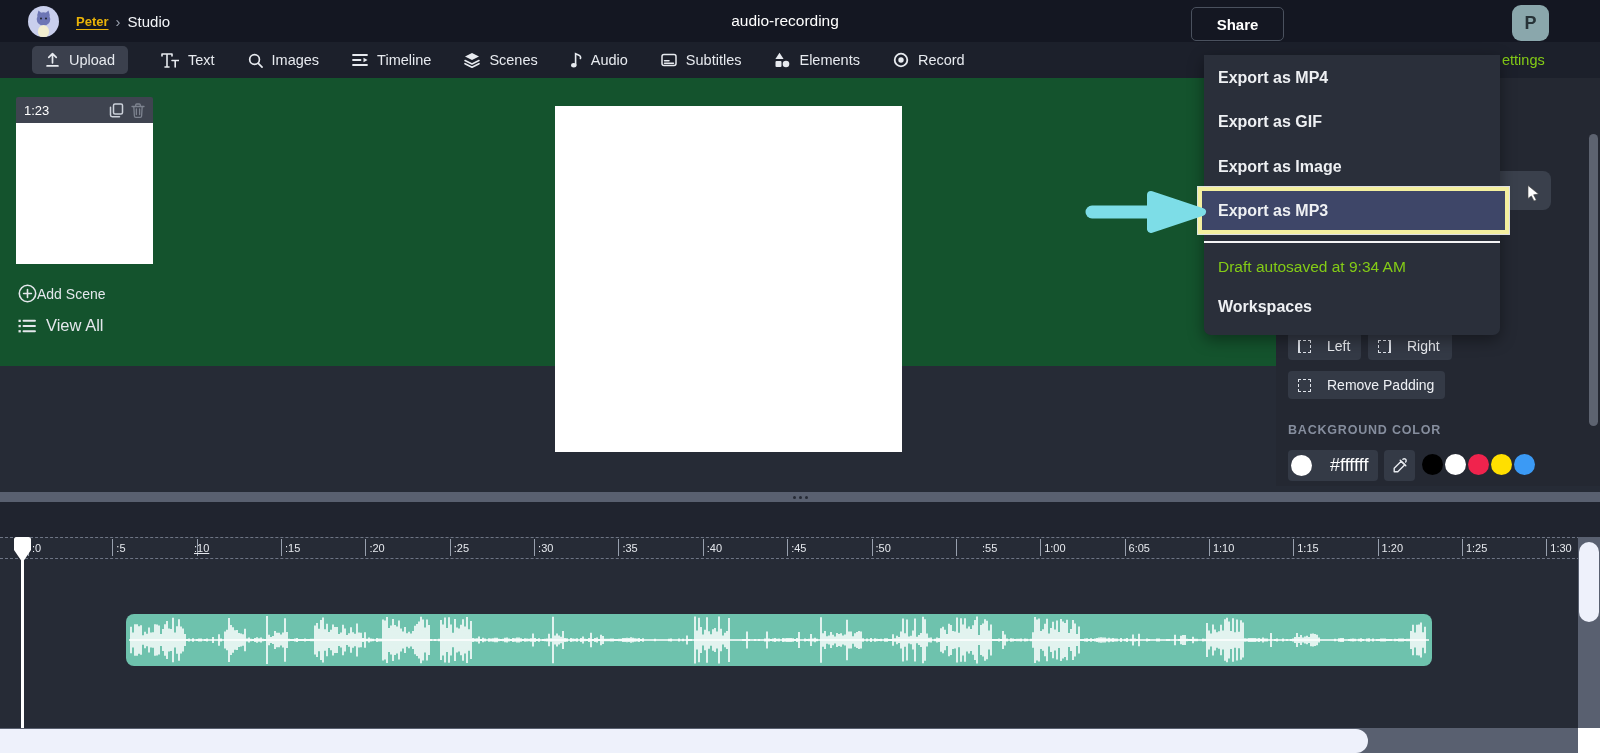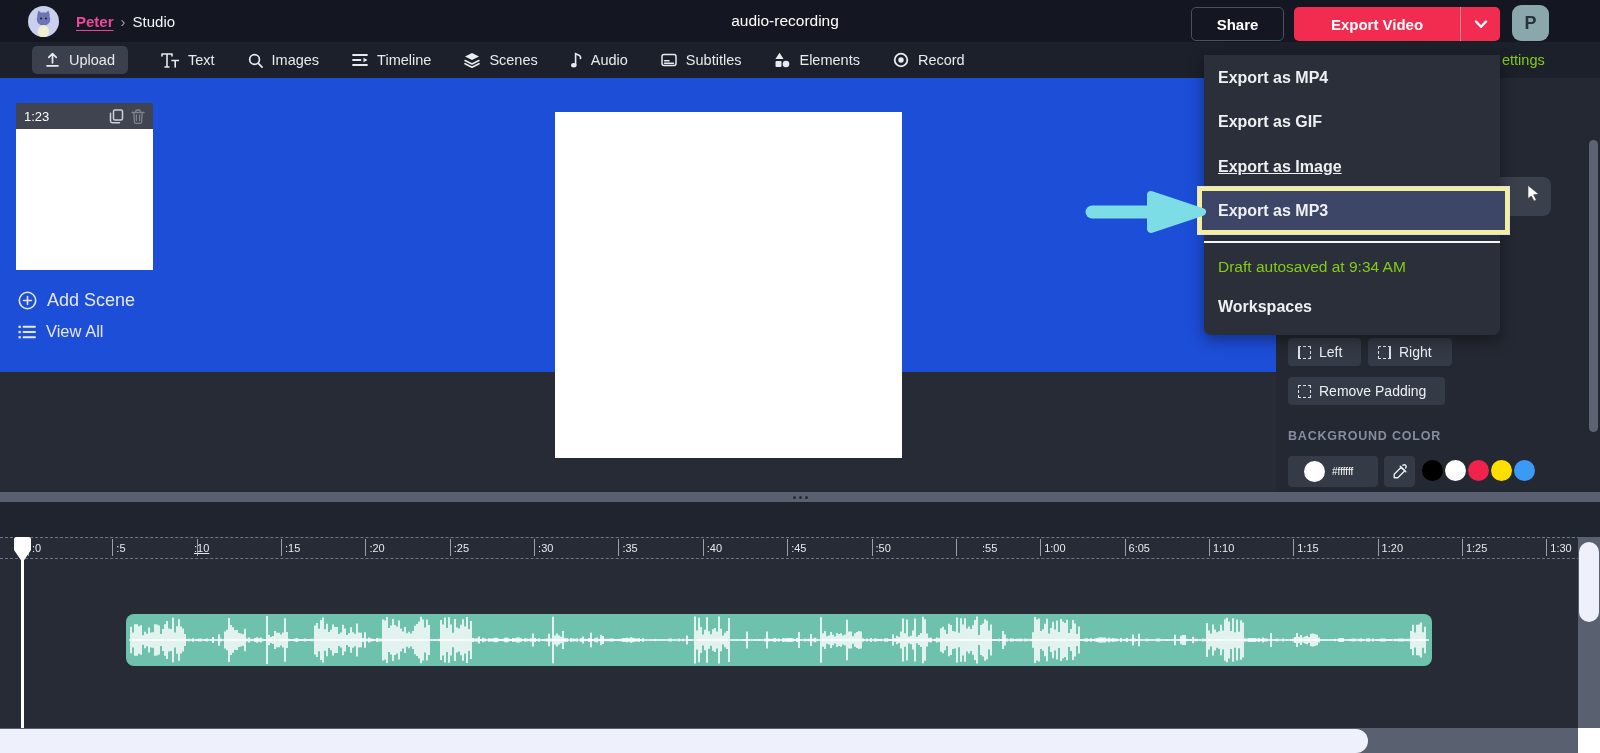--- a/index.html
+++ b/index.html
@@ -11,21 +11,21 @@
   }
   *{box-sizing:border-box;margin:0;padding:0}
   html,body{width:1600px;height:753px;overflow:hidden;background:#262b36;
     font-family:"Liberation Sans","DejaVu Sans",sans-serif;color:#e7eaef;}
   svg{display:block}
 
   
   #header{position:absolute;left:0;top:0;width:1600px;height:42px;background:#141722;z-index:20}
   #breadcrumb{position:absolute;left:28px;top:0;height:42px;display:flex;align-items:center}
   #avatar{width:31px;height:31px;border-radius:50%;background:#c9cfed;overflow:hidden;margin-right:17px}
-  .crumb-user{font-size:15px;font-weight:600;color:#ec4899;text-decoration:underline;text-underline-offset:3px}
+  .crumb-user{font-size:13px;font-weight:600;color:#eab308;text-decoration:underline;text-underline-offset:3px}
   .crumb-sep{color:#9aa1ae;font-size:15px;margin:0 7px}
   .crumb-page{font-size:15px;color:#f2f4f7}
   #project-title{position:absolute;left:0;top:0;width:1600px;height:42px;display:flex;align-items:center;justify-content:center;
     transform:translateX(-15px);font-size:15.5px;color:#fff;pointer-events:none}
   #share-btn{position:absolute;left:1191px;top:7px;width:93px;height:34px;border:1px solid #4a515e;border-radius:5px;
     display:flex;align-items:center;justify-content:center;font-size:15px;font-weight:600;color:#fff;background:transparent}
   #export-btn{position:absolute;left:1294px;top:7px;width:206px;height:34px;background:var(--accent-red);border-radius:5px;
     display:flex;align-items:center;color:#fff}
   #export-btn .main{flex:1;text-align:center;font-size:15px;font-weight:700}
   #export-btn .chev{width:40px;height:100%;display:flex;align-items:center;justify-content:center;border-left:1px solid rgba(255,255,255,.4)}
@@ -34,40 +34,40 @@
 
   
   #toolbar{position:absolute;left:0;top:42px;width:1600px;height:36px;background:#1c202b;z-index:19;
     display:flex;align-items:center;padding-left:32px;gap:33px}
   .tool-item{display:flex;align-items:center;gap:9px;font-size:14.5px;color:#e7eaef;cursor:pointer;padding:6px 0}
   .tool-item.active{background:#3b404d;border-radius:5px;padding:6px 13px}
   .ticon{display:flex;align-items:center;color:#e7eaef}
   #settings-partial{position:absolute;left:1502px;top:0;height:36px;display:flex;align-items:center;font-size:14.5px;color:#84cc16}
 
   
-  #workspace{position:absolute;left:0;top:78px;width:1600px;height:294px;background:#1d4ed8}
+  #workspace{position:absolute;left:0;top:72px;width:1600px;height:294px;background:#14532d}
   #scene-card-header{position:absolute;left:16px;top:25px;width:137px;height:26px;background:#3f4450;
     display:flex;align-items:center;padding:0 8px;border-radius:2px 2px 0 0}
   #scene-duration{font-size:13px;color:#fff;flex:1}
   #scene-thumb{position:absolute;left:16px;top:51px;width:137px;height:141px;background:#fff}
   .scene-tool{display:flex;align-items:center;margin-left:7px}
-  #add-scene{position:absolute;left:18px;top:212px;display:flex;align-items:center;gap:10px;font-size:18px;color:#e4e7ec}
+  #add-scene{position:absolute;left:18px;top:212px;display:flex;align-items:center;font-size:14px;color:#e4e7ec}
   #view-all{position:absolute;left:18px;top:244px;display:flex;align-items:center;gap:10px;font-size:16.5px;color:#e4e7ec}
   #canvas{position:absolute;left:555px;top:34px;width:347px;height:346px;background:#fff}
 
   
   #sidebar{position:absolute;left:1276px;top:0;width:324px;height:414px;background:#242832}
-  .side-btn{position:absolute;height:28px;background:#343a46;border-radius:4px;display:flex;align-items:center;gap:8px;
+  .side-btn{position:absolute;height:28px;background:#343a46;border-radius:4px;display:flex;align-items:center;gap:16px;
     padding:0 10px;font-size:14px;color:#eef0f4}
   .pad-icon{width:13px;height:13px;border:1.5px dashed #dfe3ea;flex:none}
   .pad-icon.left{border-left:2.5px solid #dfe3ea}
   .pad-icon.right{border-right:2.5px solid #dfe3ea}
   #bg-color-label{position:absolute;left:12px;top:351px;font-size:12.5px;font-weight:700;letter-spacing:.8px;color:#868e9e}
   #color-value-btn{position:absolute;left:12px;top:378px;width:90px;height:31px;background:#343a46;border-radius:4px;
-    display:flex;align-items:center;gap:7px;padding:0 16px;font-size:10px;color:#fff}
+    display:flex;align-items:center;gap:18px;padding:0 3px;font-size:18px;color:#fff}
   #color-dot{width:21px;height:21px;border-radius:50%;background:#fff;flex:none}
   #eyedropper-btn{position:absolute;left:108px;top:378px;width:31px;height:31px;background:#343a46;border-radius:4px;
     display:flex;align-items:center;justify-content:center}
   .swatch{position:absolute;top:382px;width:21px;height:21px;border-radius:50%}
   #sidebar-scrollbar{position:absolute;left:313px;top:62px;width:9px;height:292px;background:#5d6370;border-radius:5px}
   #hidden-btn{position:absolute;left:176px;top:99px;width:99px;height:39px;background:#3a404c;border-radius:8px}
 
   
   #export-menu{position:absolute;left:1204px;top:55px;width:296px;height:280px;background:#2a2f3a;border-radius:0 0 7px 7px;
     box-shadow:0 5px 16px rgba(0,0,0,.4);z-index:50}
@@ -115,28 +115,20 @@
         <circle cx="13" cy="12.5" r="1" fill="#20242e"></circle>
           <circle cx="18" cy="12.5" r="1" fill="#20242e"></circle>
       </svg>
     </div>
     <span class="crumb-user">Peter</span>
     <span class="crumb-sep">›</span>
     <span class="crumb-page">Studio</span>
   </div>
   <div id="project-title">audio-recording</div>
   <div id="share-btn">Share</div>
-  <div id="export-btn">
-    <span class="main">Export Video</span>
-    <span class="chev">
-      <svg width="14" height="9" viewBox="0 0 14 9">
-        <path d="M2 1.5 L7 6.8 12 1.5" stroke="#fff" stroke-width="2.4" fill="none" stroke-linecap="round" stroke-linejoin="round"></path>
-      </svg>
-    </span>
-  </div>
   <div id="profile-btn">P</div>
 </div>
 
 <div id="toolbar">
   <div id="toolbar-items" style="display:flex;align-items:center;gap:33px">
       <div class="tool-item active">
         <span class="ticon">
           <svg width="15" height="16" viewBox="0 0 16 16">
             <path d="M8 11 V1.6 M4 5.2 L8 1.2 12 5.2" stroke="currentColor" stroke-width="1.8" fill="none" stroke-linecap="round" stroke-linejoin="round"></path>
             <path d="M2.2 14.3 H13.8" stroke="currentColor" stroke-width="1.8" stroke-linecap="round"></path>
@@ -291,21 +283,21 @@
         <span class="swatch" style="left: 238px; background: rgb(59, 154, 245);"></span>
       </div>
     <div id="sidebar-scrollbar"></div>
   </div>
 </div>
 
 <div id="export-menu">
   <div id="export-menu-items">
       <div class="menu-item" style="top: 10px;">Export as MP4</div>
       <div class="menu-item" style="top: 54px;">Export as GIF</div>
-      <div class="menu-item" style="top: 99px; text-decoration: underline;">Export as Image</div>
+      <div class="menu-item" style="top: 99px;">Export as Image</div>
       <div class="menu-item highlighted">Export as MP3</div>
     </div>
   <div id="menu-divider"></div>
   <div id="autosave-status">Draft autosaved at 9:34 AM</div>
   <div id="workspaces-item">Workspaces</div>
 </div>
 
 <div id="tutorial-arrow">
   <svg width="125" height="46" viewBox="0 0 125 46">
     <path d="M7 23 H66" stroke="currentColor" stroke-width="13" stroke-linecap="round"></path>

